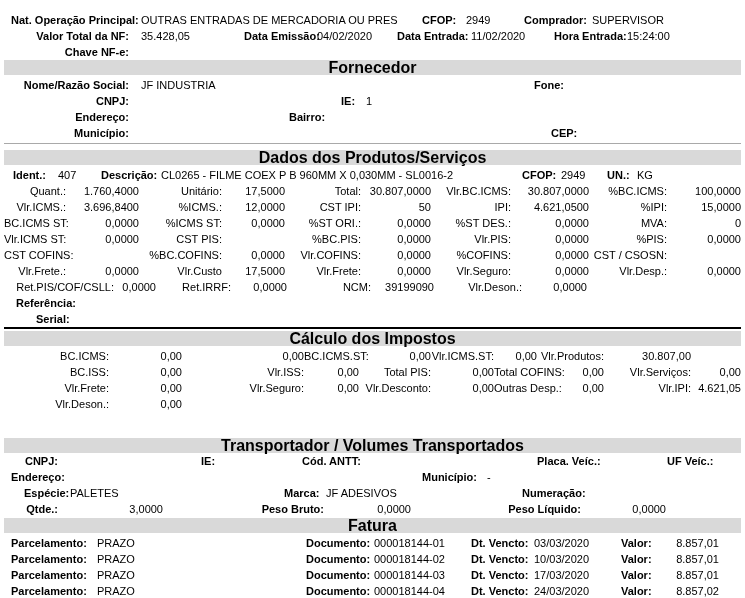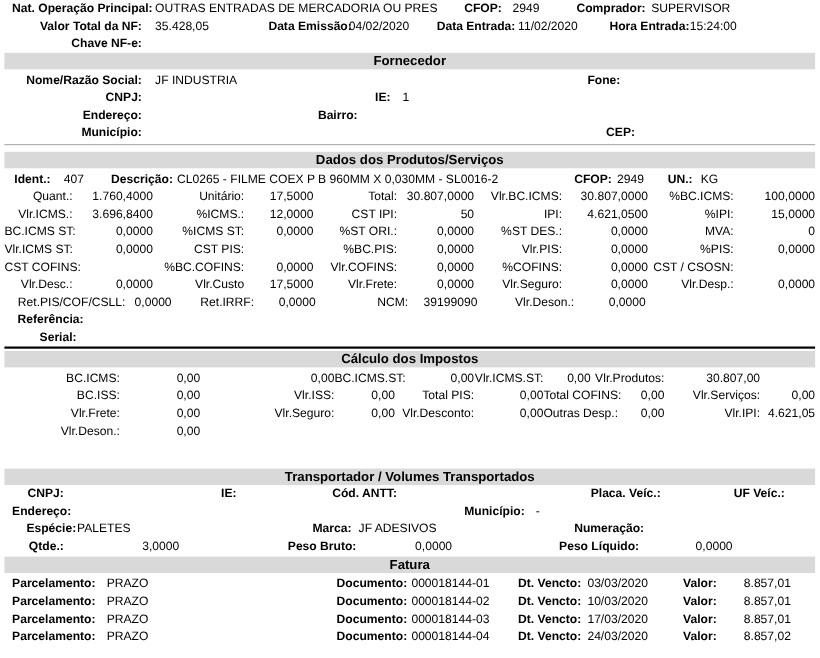--- a/index.html
+++ b/index.html
@@ -1,24 +1,24 @@
 <!DOCTYPE html>
 <html><head>
 <meta charset="utf-8">
 <style>
   html,body{margin:0;padding:0;}
   body{width:745px;height:598px;background:#fff;color:#000;
        font-family:"Liberation Sans",sans-serif;font-size:11px;overflow:hidden;}
-  .page{position:relative;width:745px;height:598px;padding-top:0;box-sizing:border-box;}
+  .page{position:relative;width:745px;height:598px;padding-top:12px;box-sizing:border-box;}
   .row{position:relative;height:16px;line-height:16px;margin:0 4px;}
   .al{position:absolute;top:0;white-space:nowrap;font-weight:bold;}
   .av{position:absolute;top:0;white-space:nowrap;}
   .clip{overflow:hidden;}
   .bar{height:15px;line-height:15px;background:#d9d9d9;text-align:center;
-       font-weight:bold;font-size:12px;margin:0 4px;}
+       font-weight:bold;font-size:16px;margin:0 4px;}
   .g{display:grid;height:16px;line-height:16px;margin:0 4px;}
   .g-prod{grid-template-columns:62px 73px 83px 63px 76px 70px 80px 78px 78px 74px;}
   .g-ret{grid-template-columns:110px 42px 75px 56px 84px 63px 88px 65px 78px 74px;}
   .g-imp{grid-template-columns:105px 73px 122px 55px 72px 63px 43px 67px 87px 50px;}
   .g .lb{font-weight:normal;text-align:right;white-space:nowrap;}
   .g .vl{text-align:right;white-space:nowrap;}
   .thinline{height:1px;background:#a9a9a9;margin:2px 4px 6px 4px;}
   .blackline{height:2px;background:#000;margin:0 4px 2px 4px;}
   .mt2{margin-top:2px;}
   .mt10{margin-top:26px;}
@@ -137,21 +137,21 @@
       <span class="lb">%BC.COFINS:</span>
       <span class="vl">0,0000</span>
       <span class="lb">Vlr.COFINS:</span>
       <span class="vl">0,0000</span>
       <span class="lb">%COFINS:</span>
       <span class="vl">0,0000</span>
       <span class="lb">CST / CSOSN:</span>
       <span class="vl"></span>
     </div>
   <div class="g g-prod">
-      <span class="lb">Vlr.Desc.:</span>
+      <span class="lb">Vlr.Frete.:</span>
       <span class="vl">0,0000</span>
       <span class="lb">Vlr.Custo</span>
       <span class="vl">17,5000</span>
       <span class="lb">Vlr.Frete:</span>
       <span class="vl">0,0000</span>
       <span class="lb">Vlr.Seguro:</span>
       <span class="vl">0,0000</span>
       <span class="lb">Vlr.Desp.:</span>
       <span class="vl">0,0000</span>
     </div>

